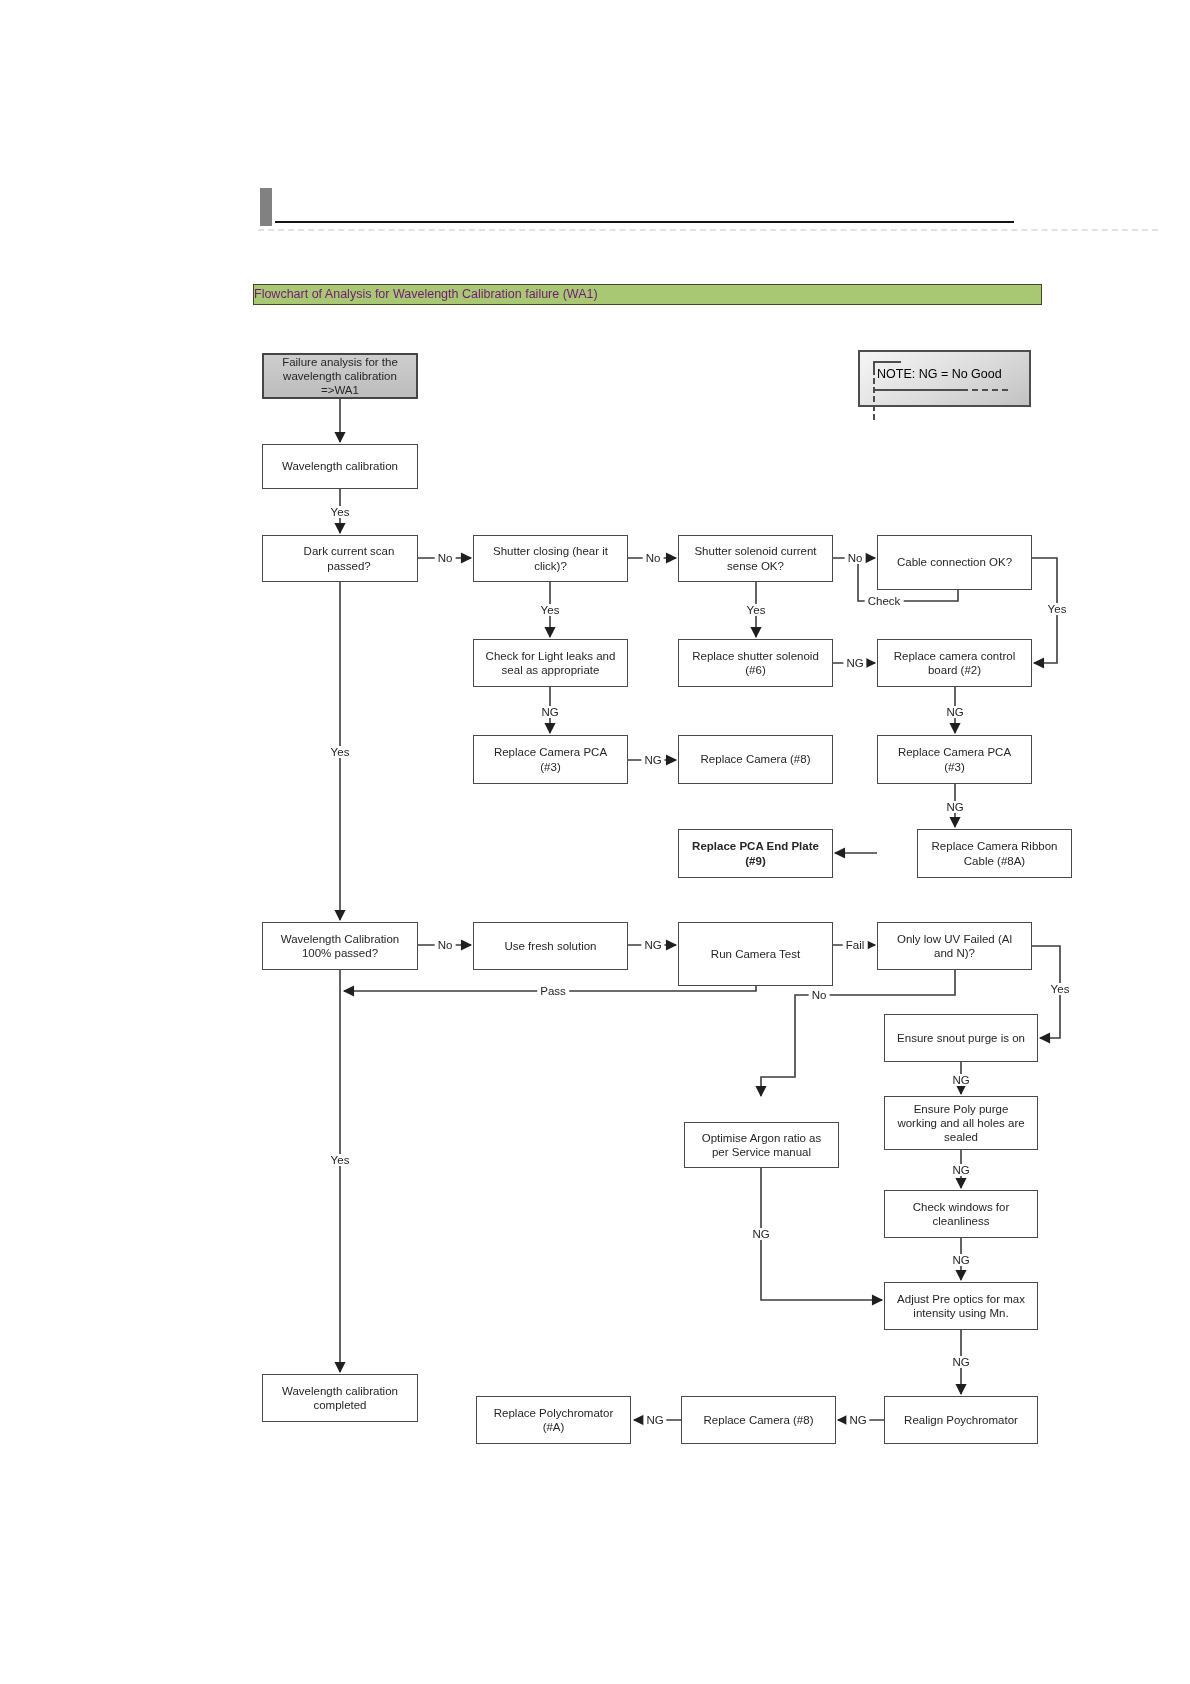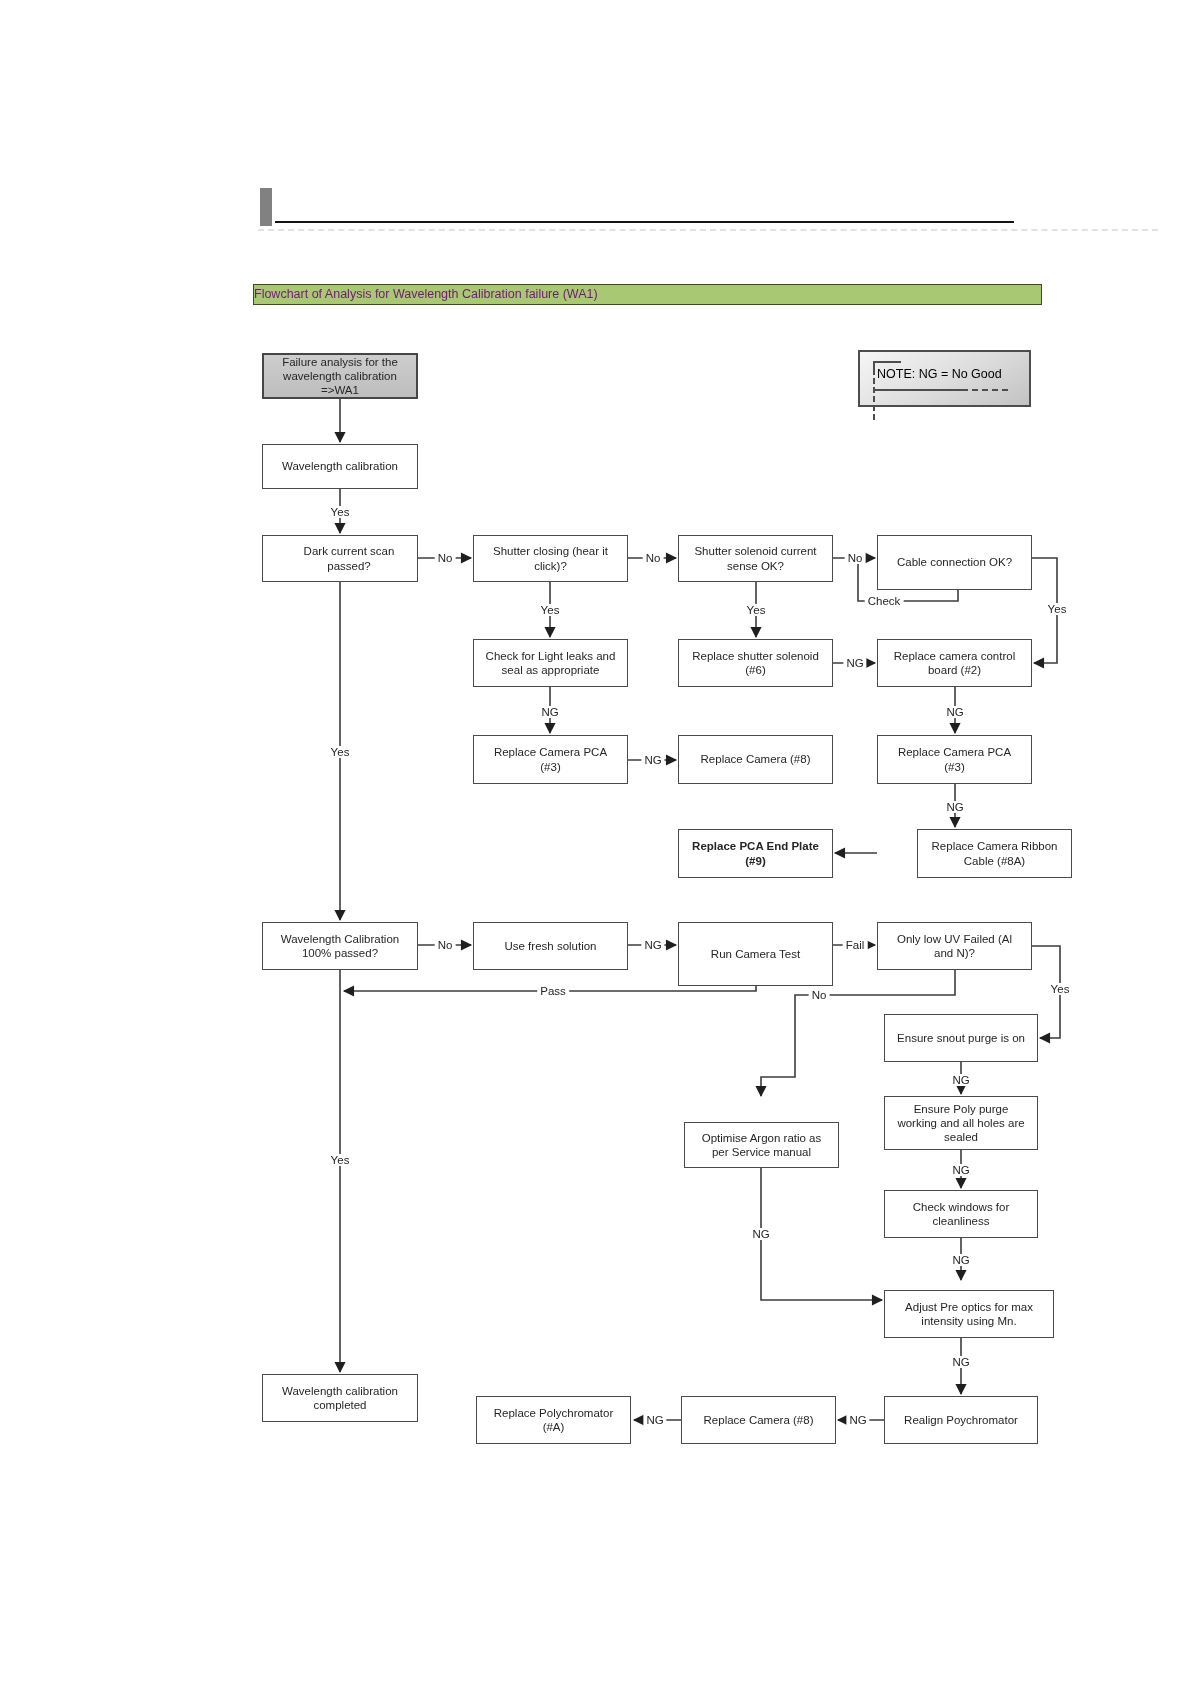--- a/index.html
+++ b/index.html
@@ -136,21 +136,21 @@
       <div class="node" style="left: 877px; top: 922px; width: 155px; height: 48px;">Only low UV Failed (Al
 and N)?</div>
       <div class="node" style="left: 884px; top: 1014px; width: 154px; height: 48px;">Ensure snout purge is on</div>
       <div class="node" style="left: 684px; top: 1098px; width: 155px; height: 46px; margin-top: 24px;">Optimise Argon ratio as
 per Service manual</div>
       <div class="node" style="left: 884px; top: 1096px; width: 154px; height: 54px;">Ensure Poly purge
 working and all holes are
 sealed</div>
       <div class="node" style="left: 884px; top: 1190px; width: 154px; height: 48px;">Check windows for
 cleanliness</div>
-      <div class="node" style="left: 884px; top: 1282px; width: 170px; height: 48px; margin-top: 8px;">Adjust Pre optics for max
+      <div class="node" style="left: 884px; top: 1282px; width: 154px; height: 48px;">Adjust Pre optics for max
 intensity using Mn.</div>
       <div class="node" style="left: 262px; top: 1374px; width: 156px; height: 48px;">Wavelength calibration
 completed</div>
       <div class="node" style="left: 476px; top: 1396px; width: 155px; height: 48px;">Replace Polychromator
 (#A)</div>
       <div class="node" style="left: 681px; top: 1396px; width: 155px; height: 48px;">Replace Camera (#8)</div>
       <div class="node" style="left: 884px; top: 1396px; width: 154px; height: 48px;">Realign Poychromator</div>
     </div>
   <div id="label-layer">
       <span class="edge-label" style="left: 340px; top: 512px;">Yes</span>

